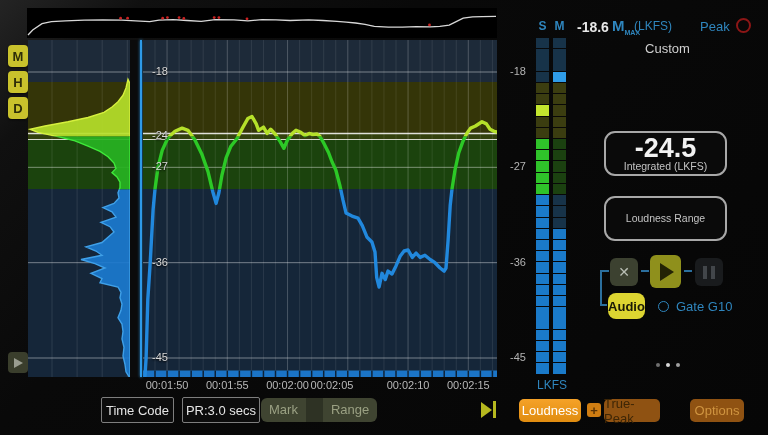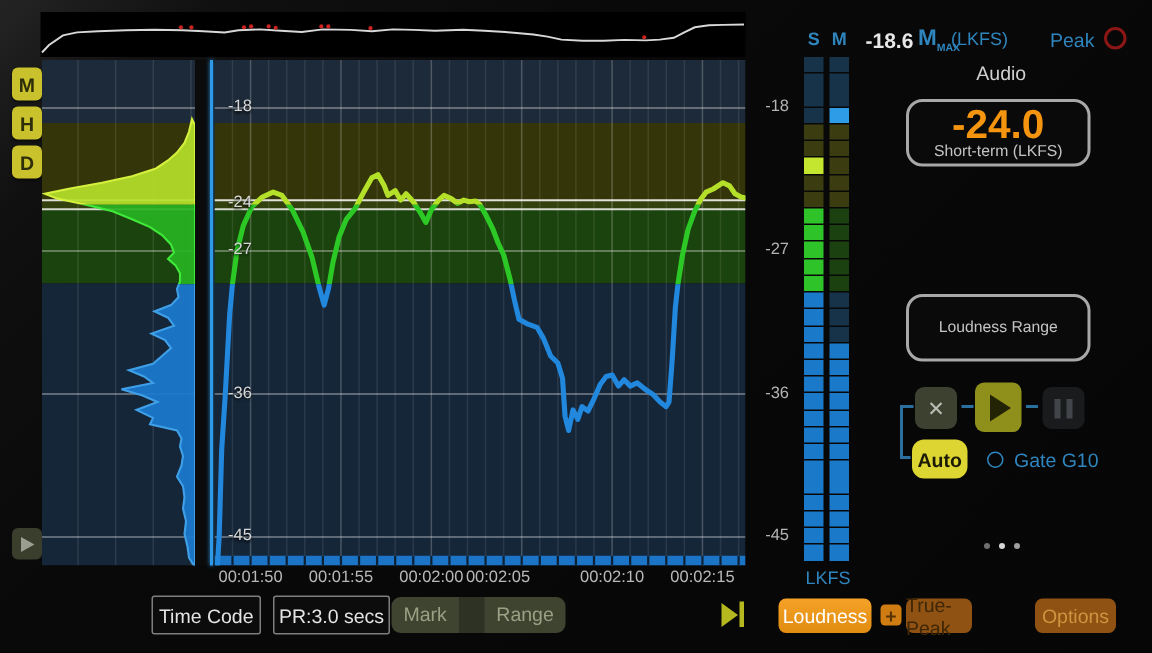--- a/index.html
+++ b/index.html
@@ -65,21 +65,21 @@
   .markgrp{left:261px;top:398px;height:24px;background:#3f4431;border-radius:6px;display:flex;}
   .markgrp span{padding:0 8px;color:#9aa083;font-size:13px;line-height:24px;}
   .markgrp .div{width:1px;background:#2e3224;}
   .skip{left:481px;top:401px;display:flex;align-items:center;}
   .skip .tri{width:0;height:0;border-left:11px solid #b6b81f;border-top:8px solid transparent;border-bottom:8px solid transparent;}
   .skip .bar{width:3px;height:17px;background:#b6b81f;margin-left:1px;}
   .obtn{top:399px;height:23px;border-radius:5px;font-size:13px;display:flex;align-items:center;justify-content:center;}
   .loud{left:519px;width:62px;background:linear-gradient(#f5a228,#e08c10);color:#fff;}
   .plus{left:587px;top:403px;width:14px;height:14px;background:#cf7d12;border-radius:3px;color:#5a3305;
         font-weight:bold;font-size:13px;display:flex;align-items:center;justify-content:center;}
-  .tpk{left:604px;width:44px;background:#8f5212;color:#3e2606;}
+  .tpk{left:604px;width:56px;background:#8f5212;color:#3e2606;}
   .opt{left:690px;width:54px;background:#8f5212;color:#cf9440;}
 </style>
 </head>
 <body>
 
 <div class="app">
 
   <div class="abs overview" id="overview"><svg width="470" height="30">
         <polyline points="1.0,27.0 5.7,22.0 15.0,15.6 24.4,13.6 38.4,12.8 57.2,12.2 75.9,11.9 94.6,12.2 108.6,12.8 122.7,13.6 132.0,12.2 146.1,11.6 160.1,12.5 174.2,13.3 188.2,11.6 206.9,11.9 221.0,12.8 235.0,11.6 249.0,11.9 263.1,12.5 281.8,11.9 295.8,12.5 309.9,13.3 319.2,14.2 328.6,15.0 338.0,16.4 347.3,18.4 361.4,19.2 375.4,19.2 389.4,18.6 403.5,18.9 412.8,18.4 422.2,17.2 429.2,13.6 436.2,10.2 445.6,8.8 455.0,8.6 469.0,8.3" fill="none" stroke="#d8d8d8" stroke-width="1.3"></polyline>
         <circle cx="93.6" cy="10.2" r="1.4" fill="#cc2222"></circle>
@@ -317,25 +317,25 @@
       <div class="mseg" style="background: rgb(26, 122, 201);"></div>
       <div class="mseg" style="background: rgb(26, 122, 201);"></div>
     </div>
   <div class="abs lkfs">LKFS</div>
 
   <div class="abs hdrnum" style="left:577px;top:19px">-18.6</div>
   <div class="abs blue" style="left:612px;top:17px;font-weight:bold;font-size:15px"><span>M</span><sub style="font-size:7px">MAX</sub></div>
   <div class="abs blue" style="left:634px;top:19px;font-size:12px">(LKFS)</div>
   <div class="abs blue" style="left:700px;top:19px;font-size:13px">Peak</div>
   <div class="abs peakcircle"></div>
-  <div class="abs preset">Audio</div>
-
-  <div class="abs robox" style="top:66px">
-    <span class="roval" id="ro0" style="color: rgb(245, 149, 15);">-24.0</span>
-    <span class="rolab">Short-term (LKFS)</span>
+  <div class="abs preset">Custom</div>
+
+  <div class="abs robox" style="top:131px">
+    <span class="roval">-24.5</span>
+    <span class="rolab">Integrated (LKFS)</span>
   </div>
   <div class="abs robox" style="top:196px">
     <span class="rolab">Loudness Range</span>
   </div>
 
   <div class="abs cline" style="left:600px;top:270px;width:9px;height:2px"></div>
   <div class="abs cline" style="left:600px;top:270px;width:2px;height:36px"></div>
   <div class="abs cline" style="left:600px;top:304px;width:7px;height:2px"></div>
   <div class="abs cline" style="left:641px;top:270px;width:8px;height:2px"></div>
   <div class="abs cline" style="left:684px;top:270px;width:8px;height:2px"></div>
@@ -343,21 +343,21 @@
       <span>✕</span>
     </div>
   <div class="abs tbtn playbtn">
       <i class="tri"></i>
     </div>
   <div class="abs tbtn pausebtn">
       <i></i>
       <i></i>
     </div>
   <div class="abs autobtn">
-      <span>Auto</span>
+      <span>Audio</span>
     </div>
   <div class="abs gatecircle"></div>
   <div class="abs gatelab">Gate G10</div>
 
   <div class="abs dots"><i style="background:#707070"></i><i style="background:#d8d8d8"></i><i style="background:#a0a0a0"></i></div>
 
   <div class="abs bbox" style="left:101px;width:71px">
       <span>Time Code</span>
     </div>
   <div class="abs bbox" style="left:182px;width:76px">

